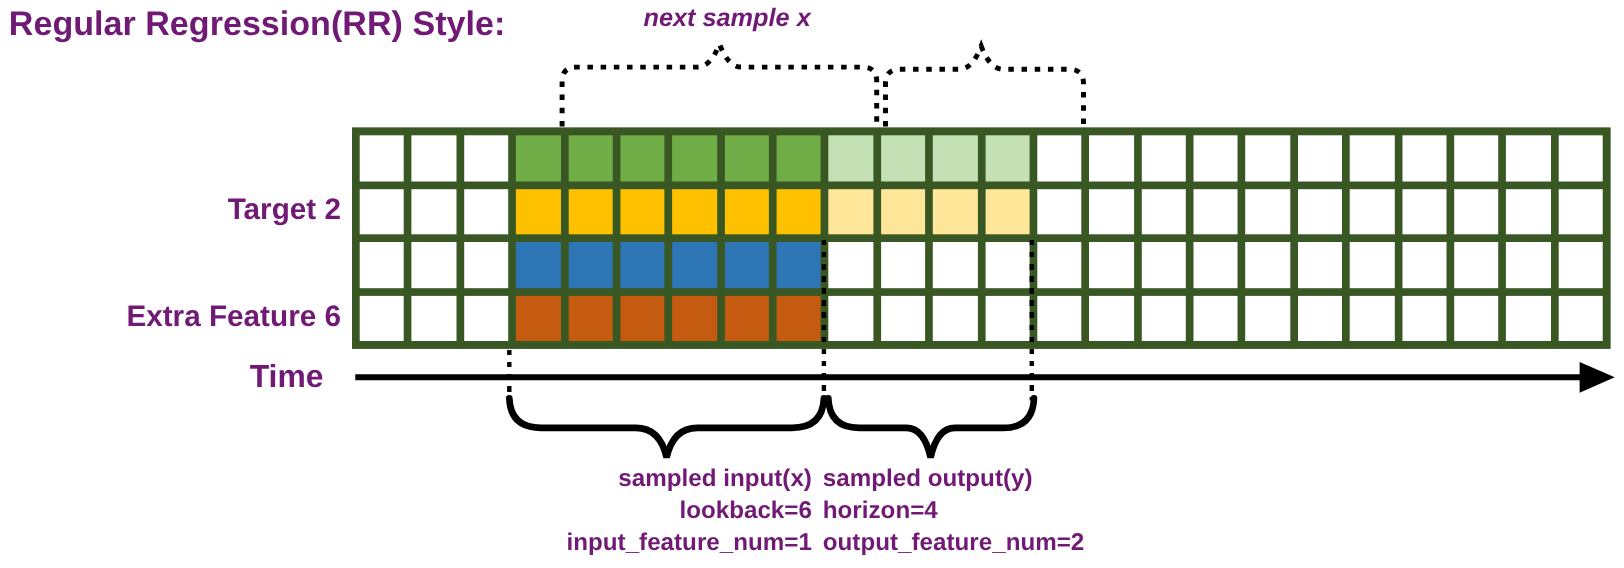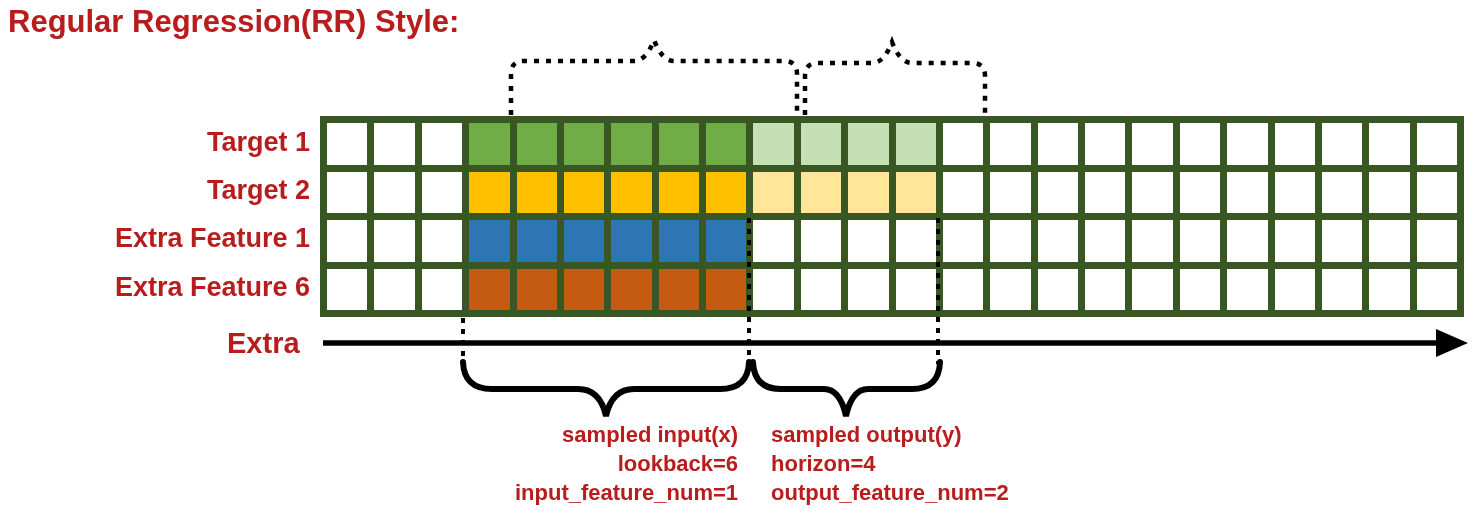--- a/index.html
+++ b/index.html
@@ -1,18 +1,18 @@
 <!DOCTYPE html>
 <html><head>
 <meta charset="utf-8">
 <style>
   html,body{margin:0;padding:0;background:#fff;}
   #canvas{
     position:relative;width:1476px;height:516px;background:#fff;overflow:hidden;
-    font-family:"Liberation Sans",sans-serif;color:#b91c1c;
+    font-family:"Liberation Sans",sans-serif;color:#701a75;
   }
   .abs{position:absolute;}
   #page-title{
     left:8px;top:4px;font-size:31px;font-weight:bold;letter-spacing:0px;white-space:nowrap;
   }
   .top-label{
     top:3px;transform:translateX(-50%);font-size:23px;font-style:italic;font-weight:600;white-space:nowrap;
   }
   .row-label{
     height:48px;line-height:48px;right:1166px;font-size:27px;font-weight:bold;white-space:nowrap;text-align:right;
@@ -30,33 +30,32 @@
     width:4px;background:repeating-linear-gradient(to bottom,#000 0 5px,transparent 5px 11px);
   }
   #guide-input-left{left:461px;top:318px;height:46px;}
   #guide-output-left{left:747px;top:218px;height:146px;}
   #guide-output-right{left:936px;top:218px;height:146px;}
   #overlay-svg{left:0;top:0;pointer-events:none;}
   .bottom-text{
     top:420px;font-size:22px;font-weight:600;line-height:29px;white-space:nowrap;
   }
   #input-text-block{left:515px;text-align:right;}
-  #output-text-block{left:771px;}
+  #output-text-block{left:748px;}
 </style>
 </head>
 <body>
 
 <div id="canvas">
 
   <div id="page-title" class="abs">Regular Regression(RR) Style:</div>
 
+  <div class="abs top-label" style="left:661px;">next sample x</div>
 
-  <div class="abs row-label" style="top:118px;">Target 1</div>
   <div class="abs row-label" style="top:166px;">Target 2</div>
-  <div class="abs row-label" style="top:214px;">Extra Feature 1</div>
   <div class="abs row-label" style="top:263px;">Extra Feature 6</div>
 
   <div id="sampling-grid" class="abs" style="background: rgb(56, 87, 35); border-color: rgb(56, 87, 35);">
       <div class="cell" style="background: rgb(255, 255, 255);"></div>
       <div class="cell" style="background: rgb(255, 255, 255);"></div>
       <div class="cell" style="background: rgb(255, 255, 255);"></div>
       <div class="cell" style="background: rgb(112, 173, 71);"></div>
       <div class="cell" style="background: rgb(112, 173, 71);"></div>
       <div class="cell" style="background: rgb(112, 173, 71);"></div>
       <div class="cell" style="background: rgb(112, 173, 71);"></div>
@@ -148,21 +147,21 @@
       <div class="cell" style="background: rgb(255, 255, 255);"></div>
       <div class="cell" style="background: rgb(255, 255, 255);"></div>
       <div class="cell" style="background: rgb(255, 255, 255);"></div>
       <div class="cell" style="background: rgb(255, 255, 255);"></div>
     </div>
 
   <div id="guide-input-left" class="abs vguide"></div>
   <div id="guide-output-left" class="abs vguide"></div>
   <div id="guide-output-right" class="abs vguide"></div>
 
-  <div id="time-label" class="abs">Extra</div>
+  <div id="time-label" class="abs">Time</div>
 
   <svg id="overlay-svg" class="abs" width="1476" height="516" viewBox="0 0 1476 516">
     <path d="M511 115 V74 Q511 61 524 61 H634 Q646 61 654 40 Q662 61 674 61 H784 Q797 61 797 74 V115" fill="none" stroke="#000" stroke-width="4.5" stroke-dasharray="5 7"></path>
     <path d="M805 115 V76 Q805 63 818 63 H872 Q884 63 892 42 Q900 63 912 63 H972 Q985 63 985 76 V115" fill="none" stroke="#000" stroke-width="4.5" stroke-dasharray="5 7"></path>
     <path d="M463 362 Q464 389 492 389 H578 Q600 389 606 416 Q612 389 634 389 H720 Q748 389 749 362" fill="none" stroke="#000" stroke-width="6" stroke-linecap="round"></path>
     <path d="M753 362 Q754 389 781 389 H824 Q840 389 846 416 Q852 389 868 389 H912 Q939 389 940 362" fill="none" stroke="#000" stroke-width="6" stroke-linecap="round"></path>
     <line x1="323" y1="343" x2="1441" y2="343" stroke="#000" stroke-width="5.5"></line>
     <polygon points="1468,343 1436,329 1436,357" fill="#000"></polygon>
   </svg>
 

